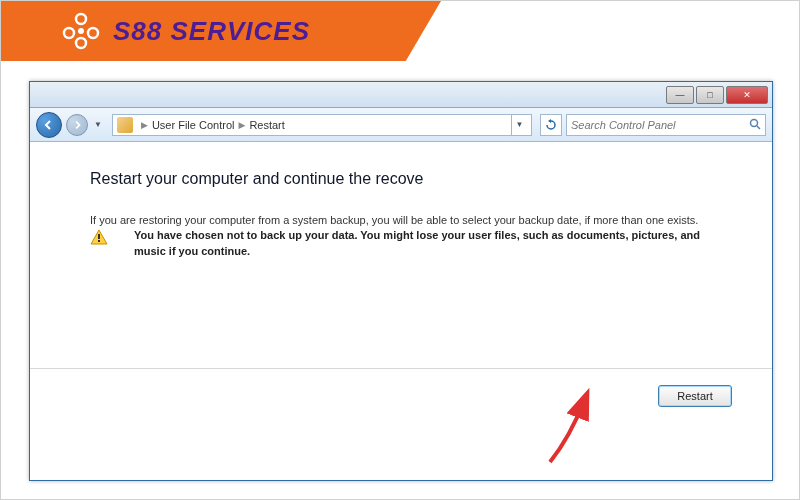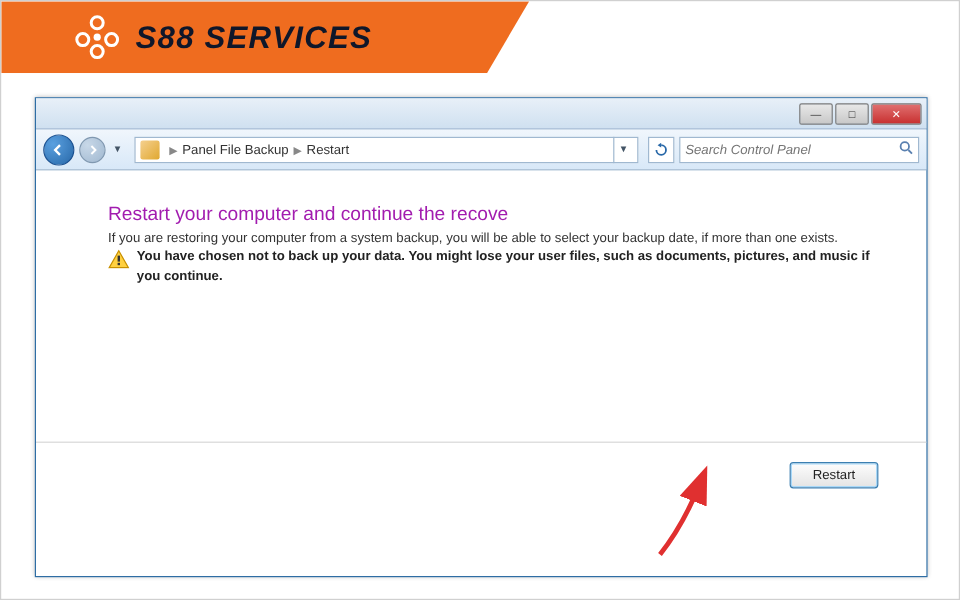--- a/index.html
+++ b/index.html
@@ -33,21 +33,21 @@
       padding-left: 60px;
       gap: 12px;
       border-bottom-right-radius: 20px;
     }
     .brand-logo {
       width: 40px;
       height: 40px;
       position: relative;
     }
     .brand-text {
-      color: #0f172a;
+      color: #4c1d95;
       font-size: 26px;
       font-weight: 800;
       letter-spacing: 1px;
       font-style: italic;
     }
     .window {
       position: absolute;
       top: 80px;
       left: 28px;
       width: 744px;
@@ -184,33 +184,33 @@
     }
     .search-icon {
       font-size: 11px;
       color: #5a80b0;
     }
     .content {
       padding: 28px 40px 12px 60px;
       height: 226px;
     }
     .heading {
-      color: #a21caf;
+      color: #0f172a;
       font-size: 16px;
       font-weight: normal;
-      margin-bottom: 4px;
+      margin-bottom: 25px;
     }
     .body-text {
       font-size: 11px;
       color: #333;
       line-height: 1.4;
     }
     .warning-row {
       display: flex;
-      gap: 6px;
+      gap: 26px;
       align-items: flex-start;
     }
     .warn-icon {
       width: 18px;
       height: 16px;
       flex-shrink: 0;
       margin-top: 1px;
     }
     .warning-text {
       font-size: 11px;
@@ -289,21 +289,21 @@
       <div class="nav-arrow fwd">
         <svg width="10" height="10" viewBox="0 0 12 12">
             <path d="M5 2 L9 6 L5 10" stroke="#fff" stroke-width="2" fill="none"></path>
           </svg>
       </div>
       <div class="nav-dd">▼</div>
 
       <div class="breadcrumb">
         <div class="bc-icon"></div>
         <span class="chev">▶</span>
-        <span>Panel File Backup</span>
+        <span>User File Control</span>
         <span class="chev">▶</span>
         <span>Restart</span>
         <div class="breadcrumb-dd">▼</div>
       </div>
 
       <div class="refresh-btn">
         <svg width="12" height="12" viewBox="0 0 12 12">
             <path d="M6 2 A4 4 0 1 1 2 6" stroke="#2868a8" stroke-width="1.5" fill="none"></path>
             <path d="M6 0 L6 4 L3 2 Z" fill="#2868a8"></path>
           </svg>

